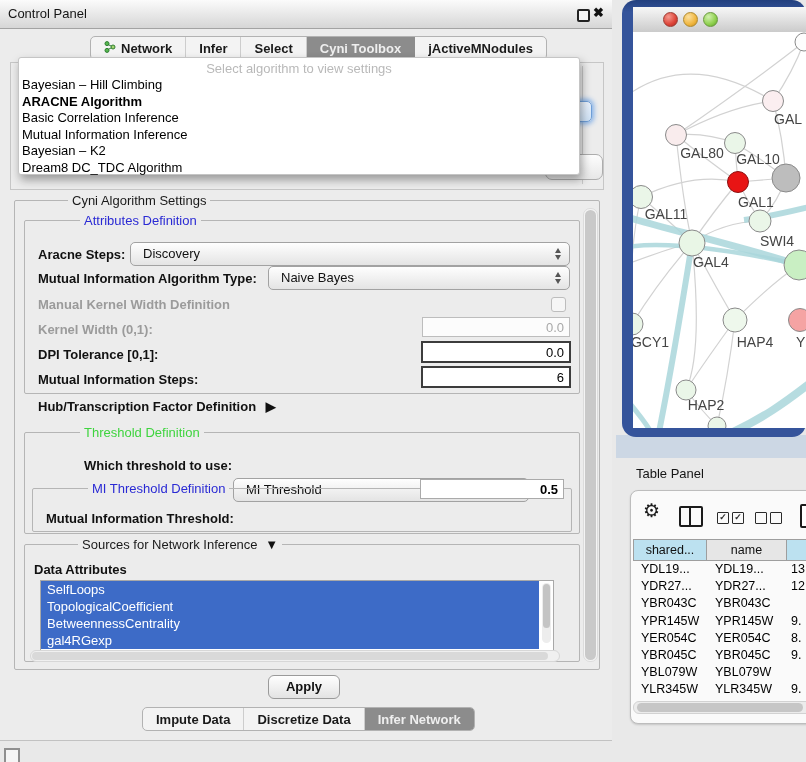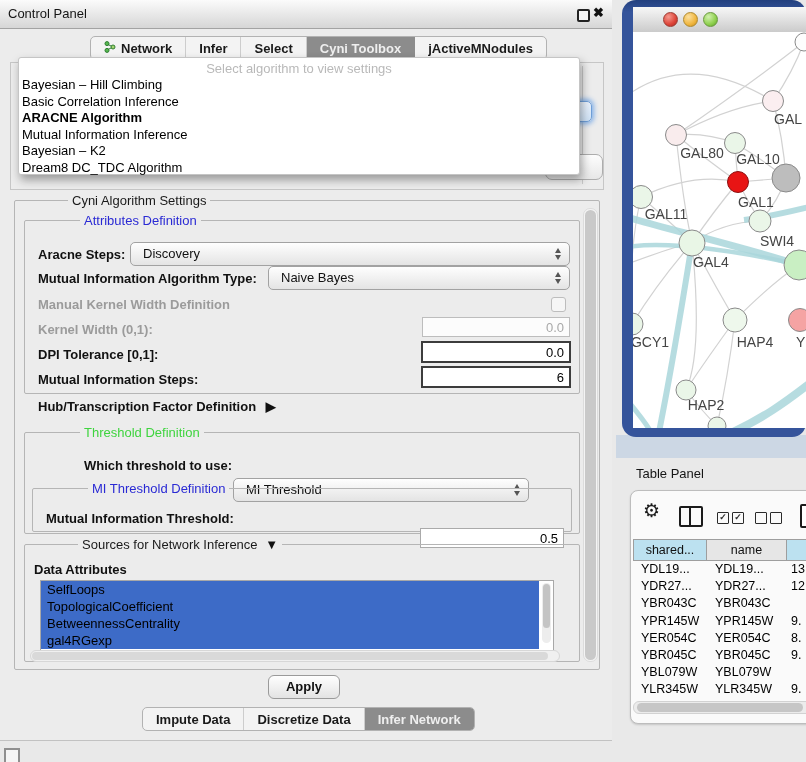--- a/index.html
+++ b/index.html
@@ -45,21 +45,21 @@
   .spin:after{bottom:1px;border-top:5px solid #555;}
   .field{position:absolute;height:18px;border:1px solid #aaa;background:#fff;font-size:13px;color:#000;
     text-align:right;padding:0 5px;box-sizing:content-box;font-family:"Liberation Sans",sans-serif;}
   .field.hot{border:2px solid #3c3c3c;}
   .field.dis{color:#a9a9a9;background:#fcfcfc;border-color:#bdbdbd;}
   .checkbox{position:absolute;width:13px;height:13px;border:1px solid #bdbdbd;border-radius:3px;background:#f6f6f6;}
   .tri{display:inline-block;color:#111;}
   .vscroll{position:absolute;width:13px;background:#f4f4f4;border:1px solid #dcdcdc;border-radius:7px;}
   .vscroll .thumb{position:absolute;left:1px;right:1px;top:1px;bottom:1px;background:#c9c9c9;border-radius:6px;}
   .attr-list{position:absolute;left:40px;top:580px;width:512px;height:69px;background:#fff;border:1px solid #a8a8a8;overflow:hidden;}
-  .attr-item{height:17px;line-height:17px;font-size:13px;color:#000000;background:#3d6bc7;padding-left:6px;width:492px;}
+  .attr-item{height:17px;line-height:17px;font-size:13px;color:#ffffff;background:#3d6bc7;padding-left:6px;width:492px;}
   .list-vscroll{position:absolute;right:2px;top:2px;width:9px;height:60px;background:#ededed;border-radius:5px;}
   .list-vscroll .thumb{position:absolute;left:1px;right:1px;top:1px;height:44px;background:#c4c4c4;border-radius:4px;}
   .hscroll{position:absolute;left:30px;top:650px;width:528px;height:10px;background:#f0f0f0;border:1px solid #d7d7d7;border-radius:6px;}
   .hscroll .thumb{position:absolute;left:1px;top:1px;bottom:1px;width:516px;background:#d9d9d9;border-radius:5px;}
   .apply-btn{position:absolute;left:268px;top:675px;width:70px;height:22px;border:1px solid #9a9a9a;border-radius:6px;
     background:linear-gradient(#fefefe,#e3e3e3);font-size:13px;font-weight:bold;color:#111;text-align:center;line-height:22px;}
   .bottom-tabs{position:absolute;left:142px;top:707px;height:22px;}
   
   .band{position:absolute;left:616px;top:435px;width:190px;height:23px;background:#ccd7e4;}
   .net-window{position:absolute;left:622px;top:0;width:184px;height:437px;
@@ -132,22 +132,22 @@
 
     <div class="ghost-panel"></div>
     <div class="ghost-inner"></div>
     <div class="ghost-combo-focus"></div>
     <div class="ghost-round"></div>
 
     <div class="algo-popup">
       <div class="algo-placeholder">Select algorithm to view settings</div>
       <div id="algo-list">
           <div class="algo-item">Bayesian – Hill Climbing</div>
+          <div class="algo-item bold">ARACNE Algorithm</div>
           <div class="algo-item">Basic Correlation Inference</div>
-          <div class="algo-item bold">ARACNE Algorithm</div>
           <div class="algo-item">Mutual Information Inference</div>
           <div class="algo-item">Bayesian – K2</div>
           <div class="algo-item">Dream8 DC_TDC Algorithm</div>
         </div>
     </div>
 
     <div class="group" style="left:14px;top:200px;width:584px;height:468px;"></div>
     <span class="legend" style="left:24px;top:193px;">Cyni Algorithm Settings</span>
     <div class="vscroll" style="left:583px;top:208px;height:452px;">
         <div class="thumb"></div>
@@ -190,21 +190,21 @@
 
     <span class="lbl" style="left:84px;top:458px;">Which threshold to use:</span>
     <div class="combo" style="left:233px;top:453px;width:294px;margin-top:25px;">
       <span class="cval">MI Threshold</span>
       <span class="spin"></span>
     </div>
 
     <div class="group" style="left:32px;top:488px;width:538px;height:42px;"></div>
     <span class="legend blue" style="left:44px;top:481px;">MI Threshold Definition</span>
     <span class="lbl" style="left:46px;top:511px;">Mutual Information Threshold:</span>
-    <input class="field" style="left: 420px; top: 528px; width: 132px;" value="0.5">
+    <input class="field" style="left: 420px; top: 479px; width: 132px; font-weight: bold;" value="0.5">
 
     <div class="group" style="left:24px;top:544px;width:554px;height:116px;"></div>
     <span class="legend" style="left:34px;top:537px;">
       <span>Sources for Network Inference</span>
       <span class="tri" style="margin-left:4px;">▼</span>
     </span>
     <span class="lbl" style="left:34px;top:562px;">Data Attributes</span>
     <div class="attr-list">
       <div id="attr-items">
           <div class="attr-item">SelfLoops</div>

